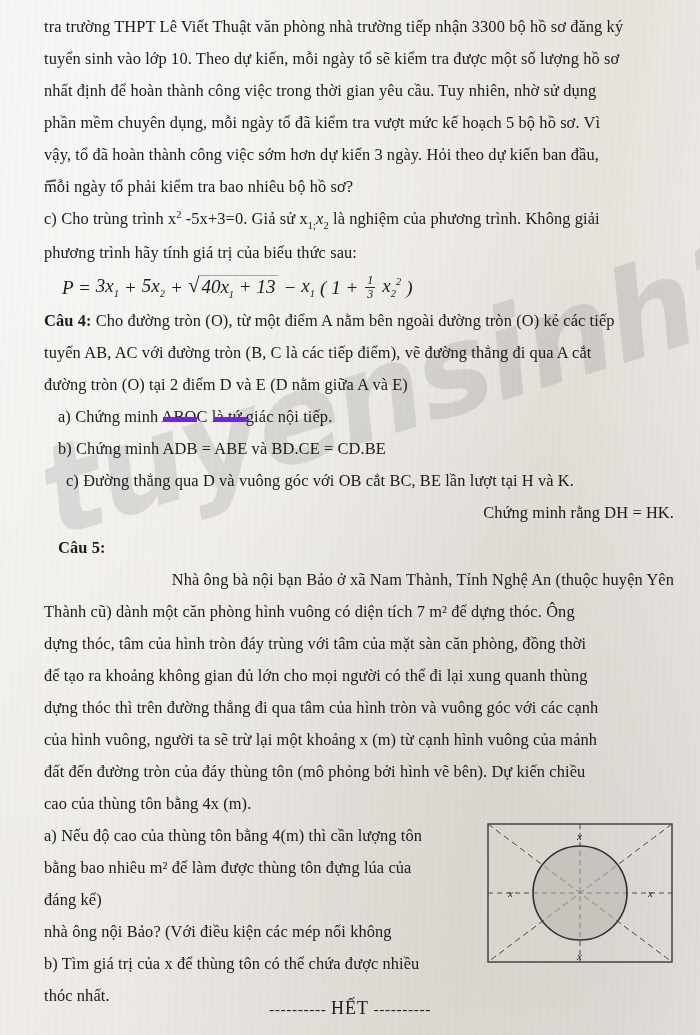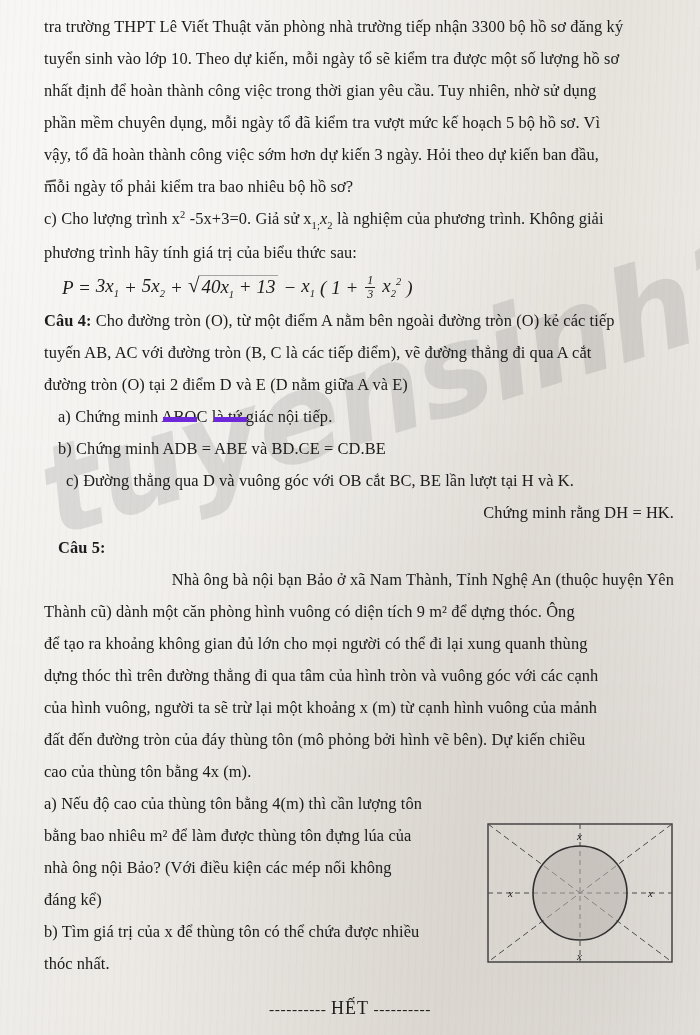--- a/index.html
+++ b/index.html
@@ -140,21 +140,21 @@
   <p class="line">tra trường THPT Lê Viết Thuật văn phòng nhà trường tiếp nhận 3300 bộ hồ sơ đăng ký</p>
   <p class="line">tuyển sinh vào lớp 10. Theo dự kiến, mỗi ngày tổ sẽ kiểm tra được một số lượng hồ sơ</p>
   <p class="line">nhất định để hoàn thành công việc trong thời gian yêu cầu. Tuy nhiên, nhờ sử dụng</p>
   <p class="line">phần mềm chuyên dụng, mỗi ngày tổ đã kiểm tra vượt mức kế hoạch 5 bộ hồ sơ. Vì</p>
   <p class="line">vậy, tổ đã hoàn thành công việc sớm hơn dự kiến 3 ngày. Hỏi theo dự kiến ban đầu,</p>
   <p class="line">mỗi ngày tổ phải kiểm tra bao nhiêu bộ hồ sơ?</p>
 
   <div class="tickmark"></div>
 
   <p class="line">
-    <span>c) Cho lượng trình x</span><sup>2</sup><span> -5x+3=0. Giả sử x</span><sub>1;</sub><span class="var">x</span><sub>2</sub><span> là nghiệm của phương trình. Không giải</span>
+    <span>c) Cho trùng trình x</span><sup>2</sup><span> -5x+3=0. Giả sử x</span><sub>1;</sub><span class="var">x</span><sub>2</sub><span> là nghiệm của phương trình. Không giải</span>
   </p>
   <p class="line">phương trình hãy tính giá trị của biểu thức sau:</p>
 
   <div class="formula">
     <span>P =</span>
     <span><span>3x</span><sub>1</sub></span>
     <span>+</span>
     <span><span>5x</span><sub>2</sub></span>
     <span>+</span>
     <span class="sqrt">
@@ -181,32 +181,33 @@
   <p class="line pad-a">a) Chứng minh ABOC là tứ giác nội tiếp.</p>
   <p class="line pad-a">
     <span>b) Chứng minh </span><span class="overline">ADB</span><span> = </span><span class="overline">ABE</span><span> và BD.CE = CD.BE</span>
   </p>
   <p class="line pad-b">c)  Đường thẳng qua D và vuông góc với OB cắt BC, BE lần lượt tại H và K.</p>
   <p class="line pad-d">Chứng minh rằng DH = HK.</p>
 
   <p class="line pad-a bold" style="margin-top:12px;">Câu 5:</p>
 
   <p class="line pad-d">Nhà ông bà nội bạn Bảo ở xã Nam Thành, Tỉnh Nghệ An (thuộc huyện Yên</p>
-  <p class="line">Thành cũ) dành một căn phòng hình vuông có diện tích 9 m² để dựng thóc. Ông</p>
+  <p class="line">Thành cũ) dành một căn phòng hình vuông có diện tích 7 m² để dựng thóc. Ông</p>
+  <p class="line">dựng thóc, tâm của hình tròn đáy trùng với tâm của mặt sàn căn phòng, đồng thời</p>
   <p class="line">để tạo ra khoảng không gian đủ lớn cho mọi người có thể  đi lại xung quanh thùng</p>
   <p class="line">dựng thóc thì trên đường thẳng đi qua tâm của hình tròn và vuông góc với các cạnh</p>
   <p class="line">của hình vuông, người ta sẽ trừ lại một khoảng  x (m) từ cạnh hình vuông của mảnh</p>
   <p class="line">đất đến đường tròn của đáy thùng tôn (mô phỏng bởi hình vẽ bên). Dự kiến chiều</p>
   <p class="line">cao của thùng tôn bằng  4x (m).</p>
 
   <div style="width:438px;">
     <p class="line">a) Nếu độ cao của thùng tôn bằng 4(m) thì cần lượng tôn</p>
     <p class="line">bằng bao nhiêu m² để làm được thùng tôn đựng lúa của</p>
+    <p class="line">đáng kể)</p>
     <p class="line">nhà ông nội Bảo? (Với điều kiện các mép nối không</p>
-    <p class="line">đáng kể)</p>
     <p class="line">b) Tìm giá trị của  x để thùng tôn có thể chứa được nhiều</p>
     <p class="line">thóc nhất.</p>
   </div>
 
 </div>
 
 <div class="figure">
   <svg width="196" height="150" viewBox="0 0 196 150">
     <rect x="6" y="6" width="184" height="138" fill="none" stroke="#3a3a3a" stroke-width="1.4"></rect>
     <line x1="6" y1="6" x2="190" y2="144" stroke="#4a4a4a" stroke-width="1" stroke-dasharray="6 4"></line>

